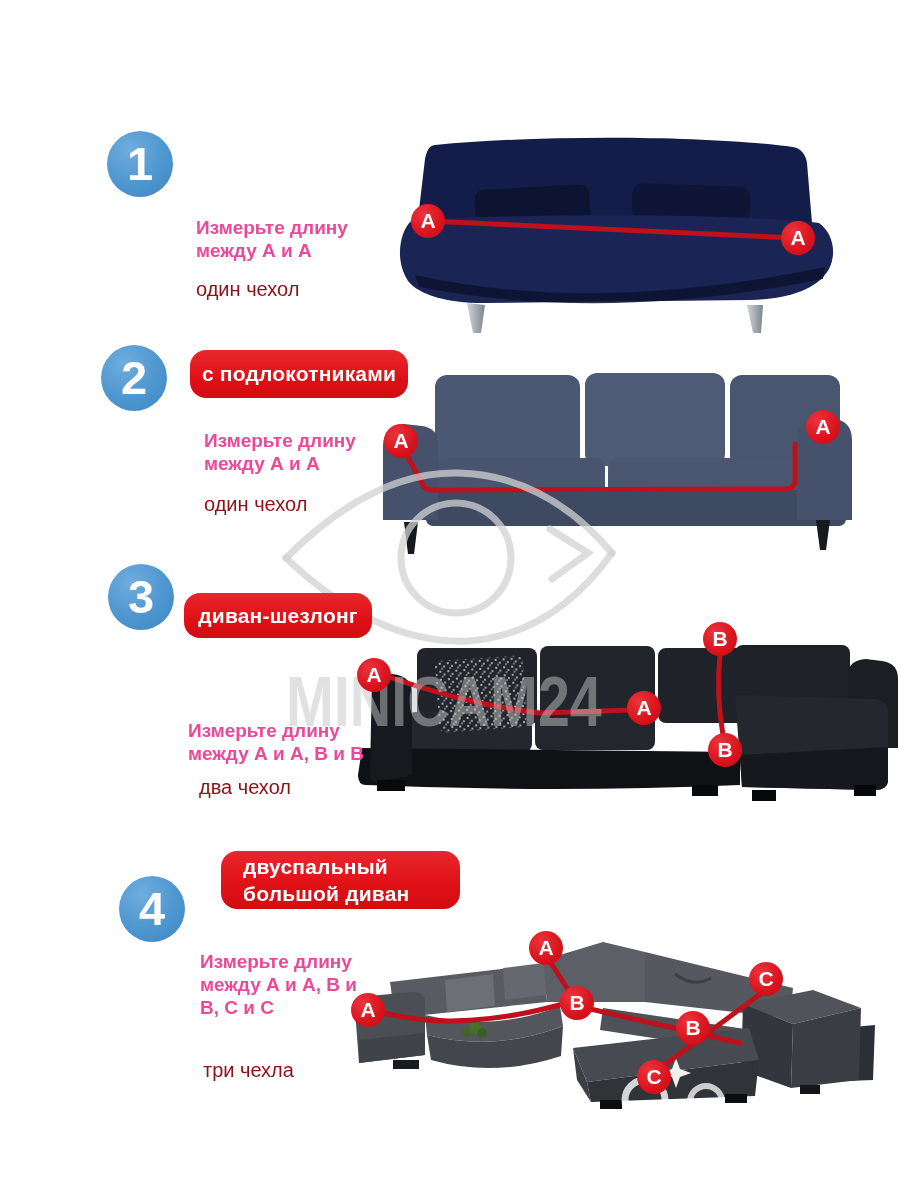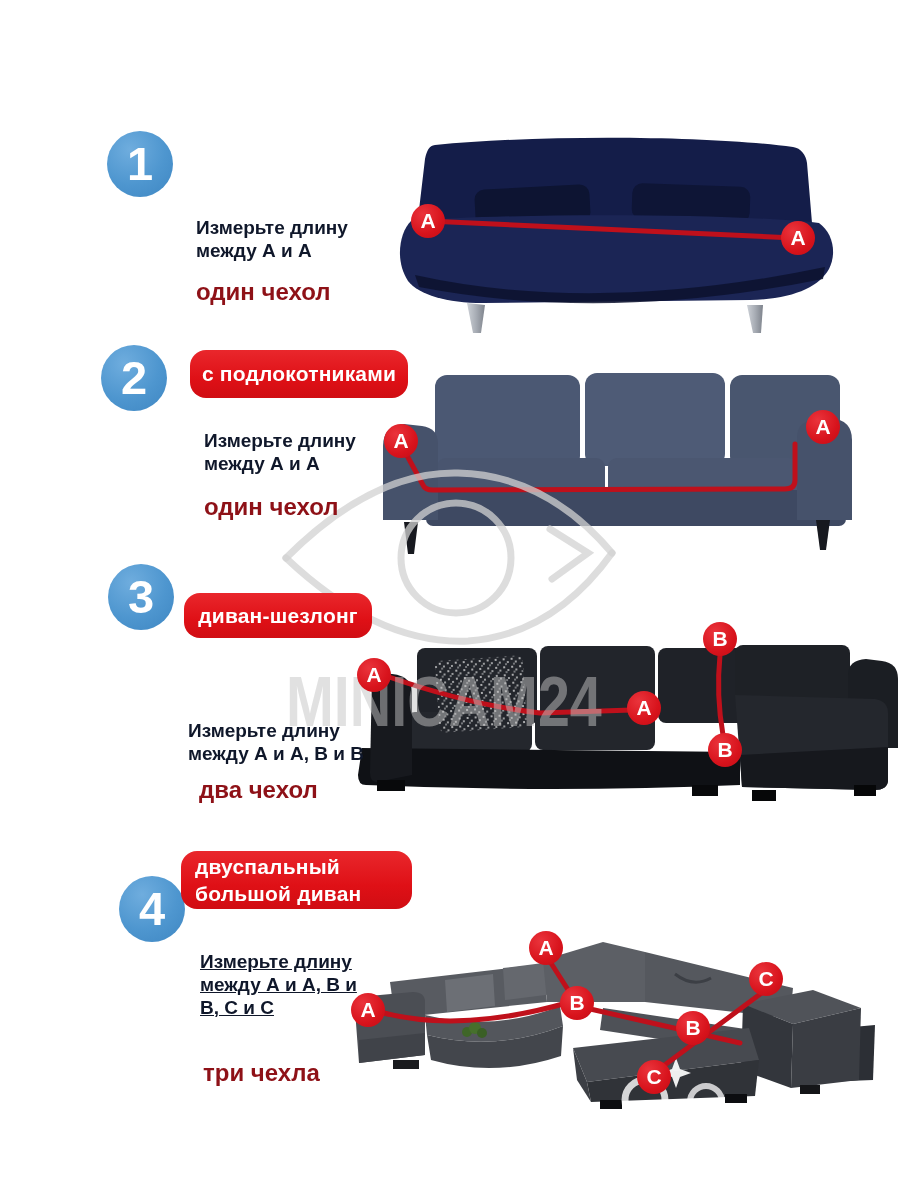--- a/index.html
+++ b/index.html
@@ -20,26 +20,26 @@
     background:radial-gradient(circle at 35% 28%, #6fadde 0%, #4e96cf 55%, #3e86c2 100%);
     color:#ffffff;font-size:47px;font-weight:bold;line-height:66px;text-align:center;
     z-index:6;
   }
   .badge{
     position:absolute;background:linear-gradient(180deg,#e9272c 0%,#df1016 60%,#d00d13 100%);
     border-radius:16px;color:#ffffff;font-weight:bold;font-size:21px;
     display:flex;align-items:center;justify-content:center;z-index:6;
     letter-spacing:0.2px;
   }
-  .badge.two-line{justify-content:flex-start;padding-left:14px;line-height:27px;}
+  .badge.two-line{justify-content:flex-start;padding-left:22px;line-height:27px;margin-left:40px;}
   .instr{
-    position:absolute;color:#0f172a;font-size:19px;font-weight:bold;line-height:23px;z-index:6;
+    position:absolute;color:#ec4899;font-size:19px;font-weight:bold;line-height:23px;z-index:6;
   }
   .covers{
-    position:absolute;color:var(--dark-red-text);font-size:24px;font-weight:bold;z-index:6;
+    position:absolute;color:var(--dark-red-text);font-size:20px;font-weight:normal;z-index:6;
   }
   .marker{
     position:absolute;width:34px;height:34px;border-radius:50%;
     background:radial-gradient(circle at 35% 30%, #ea343c 0%, #d8131c 60%, #c30c15 100%);
     color:#ffffff;font-size:21px;font-weight:bold;display:flex;align-items:center;justify-content:center;
     z-index:7;
   }
   .sofa-svg{position:absolute;z-index:1;}
   .eye-svg{position:absolute;left:278px;top:463px;z-index:3;}
   .wm-text{
@@ -158,21 +158,21 @@
 
     <div class="marker" style="left:357px;top:658px;">А</div>
     <div class="marker" style="left:627px;top:691px;">А</div>
     <div class="marker" style="left:703px;top:622px;">В</div>
     <div class="marker" style="left:708px;top:733px;">В</div>
   </div>
 
   <div class="section">
     <div class="num-circle" style="left:119px;top:876px;">4</div>
     <div class="badge two-line" style="left:181px;top:851px;width:217px;height:58px;">двуспальный большой диван</div>
-    <div class="instr" style="left:200px;top:950px;width:172px;text-decoration:underline;">Измерьте длину между А и А, В и В, С и С</div>
+    <div class="instr" style="left:200px;top:950px;width:172px;">Измерьте длину между А и А, В и В, С и С</div>
     <div class="covers" style="left:203px;top:1039px;margin-top:20px;">три чехла</div>
 
     <svg class="sofa-svg" style="left:345px;top:930px;" width="545" height="195" viewBox="0 0 545 195">
       <g>
         <path d="M45,52 L198,34 L202,72 L50,88 Z" fill="#585b61"></path>
         <polygon points="100,50 148,44 150,76 102,82" fill="#6c6f75"></polygon>
         <polygon points="158,38 206,32 208,64 160,70" fill="#65686e"></polygon>
         <path d="M198,30 L258,12 L300,22 L300,72 L202,72 Z" fill="#5c5f65"></path>
         <path d="M300,22 L448,58 L445,88 L300,72 Z" fill="#55585e"></path>
         <path d="M330,44 Q348,58 366,48" stroke="#3c3f45" stroke-width="3" fill="none"></path>

